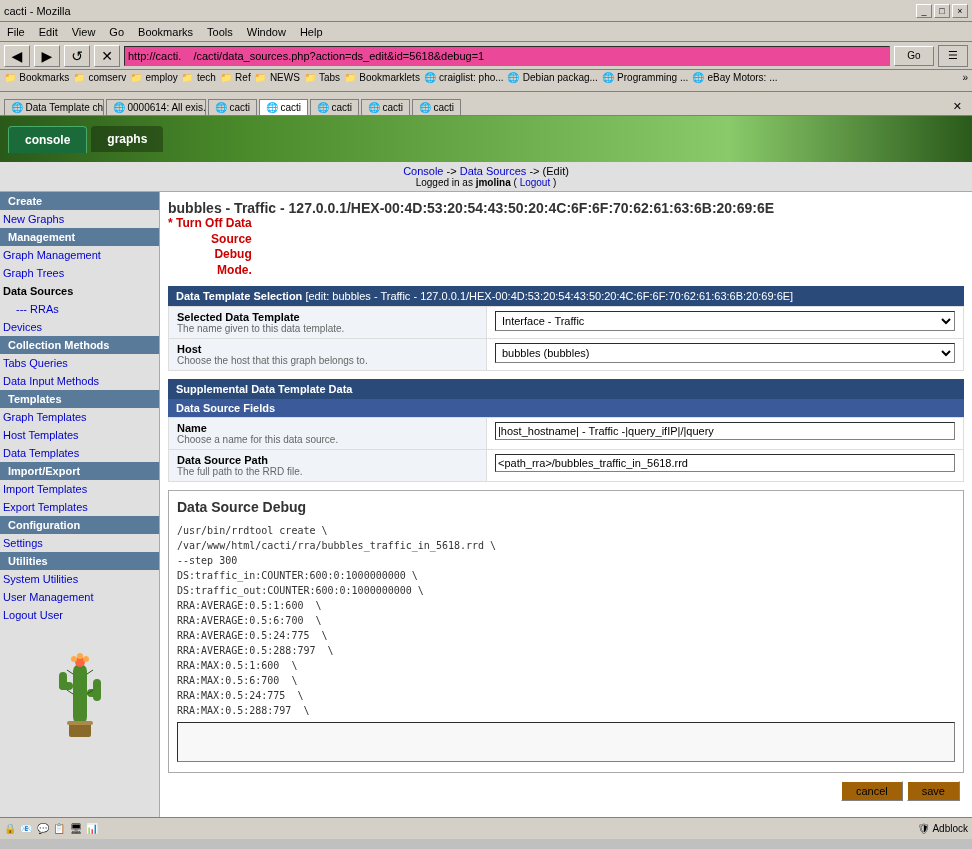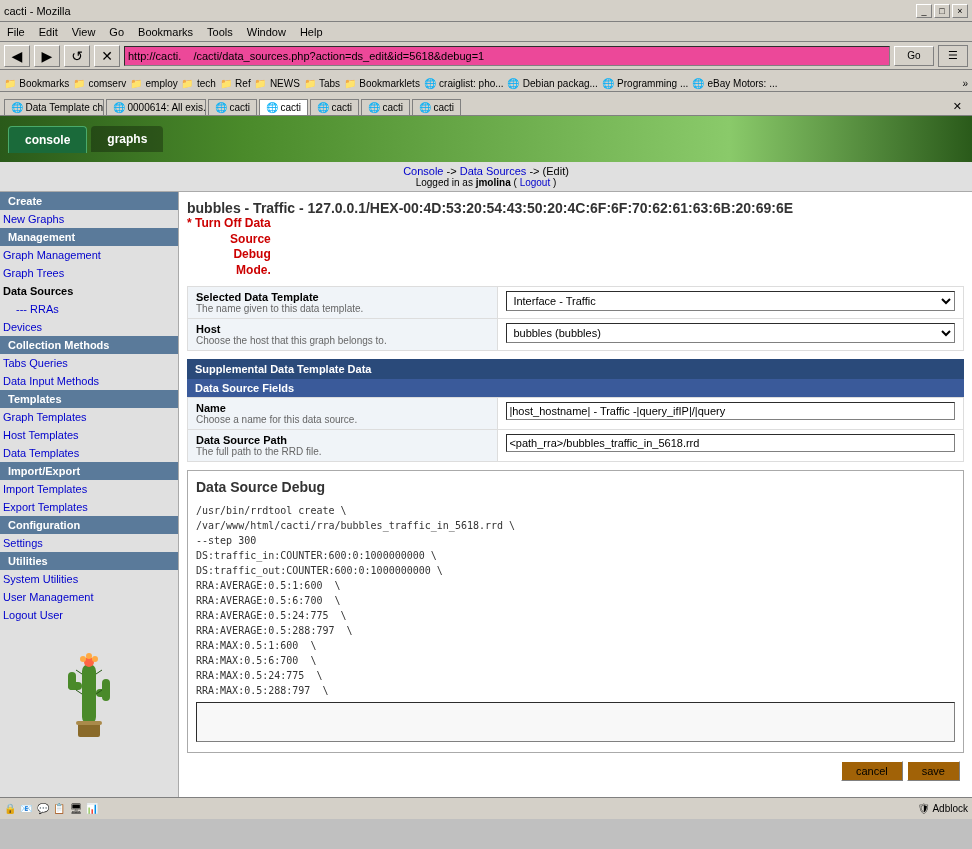--- a/index.html
+++ b/index.html
@@ -59,21 +59,21 @@
       width: 40px; height: 20px; background: #d4d0c8;
       border: 1px solid; border-color: #fff #808080 #808080 #fff;
       cursor: pointer; font-size: 10px;
     }
 
     .bookmarks-bar {
       background: #d4d0c8;
       border-bottom: 1px solid #808080;
       padding: 2px 4px;
       display: flex;
-      align-items: flex-end;
+      align-items: flex-start;
       gap: 4px;
       height: 22px;
       font-size: 10px;
       overflow: hidden;
     }
     .bookmark-item { cursor: pointer; white-space: nowrap; display: flex; align-items: center; gap: 2px; }
 
     .tabs-bar {
       background: #d4d0c8;
       border-bottom: 1px solid #808080;
@@ -137,21 +137,21 @@
     .login-info { font-size: 10px; }
     .logout-link { color: #0000cc; cursor: pointer; }
 
     .content-wrapper {
       display: flex;
       background: #e8e8e8;
     }
 
     
     .sidebar {
-      width: 179px;
+      width: 160px;
       min-height: 580px;
       background: #e0e0e0;
       border-right: 1px solid #aaa;
       flex-shrink: 0;
     }
     .sidebar-section-header {
       background: #5a7a9a;
       color: white;
       padding: 3px 8px;
       font-size: 11px;
@@ -462,20 +462,24 @@
       </div>
     </div>
 
     <div class="main-content">
 
       <div class="page-title-section">
         <div class="page-title">bubbles - Traffic - 127.0.0.1/HEX-00:4D:53:20:54:43:50:20:4C:6F:6F:70:62:61:63:6B:20:69:6E</div>
         <div class="debug-mode-link">* Turn Off Data<br>Source<br>Debug<br>Mode.</div>
       </div>
 
+      <div class="section-header">
+        <span>Data Template Selection </span>
+        <span style="font-weight:normal;">[edit: bubbles - Traffic - 127.0.0.1/HEX-00:4D:53:20:54:43:50:20:4C:6F:6F:70:62:61:63:6B:20:69:6E]</span>
+      </div>
       <table class="form-table">
         <tbody>
             <tr>
           <td class="label-cell">
             <div class="field-label">Selected Data Template</div>
             <div class="field-desc">The name given to this data template.</div>
           </td>
           <td>
             <select class="form-select">
               <option>Interface - Traffic</option>

